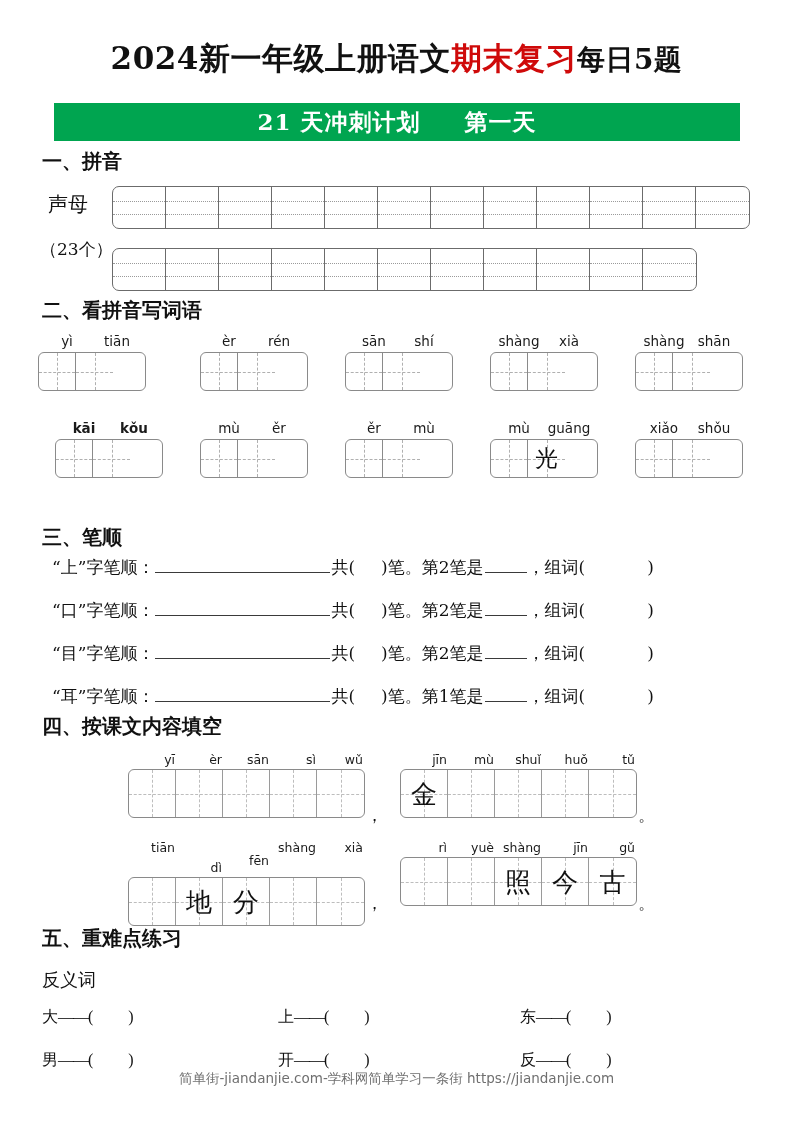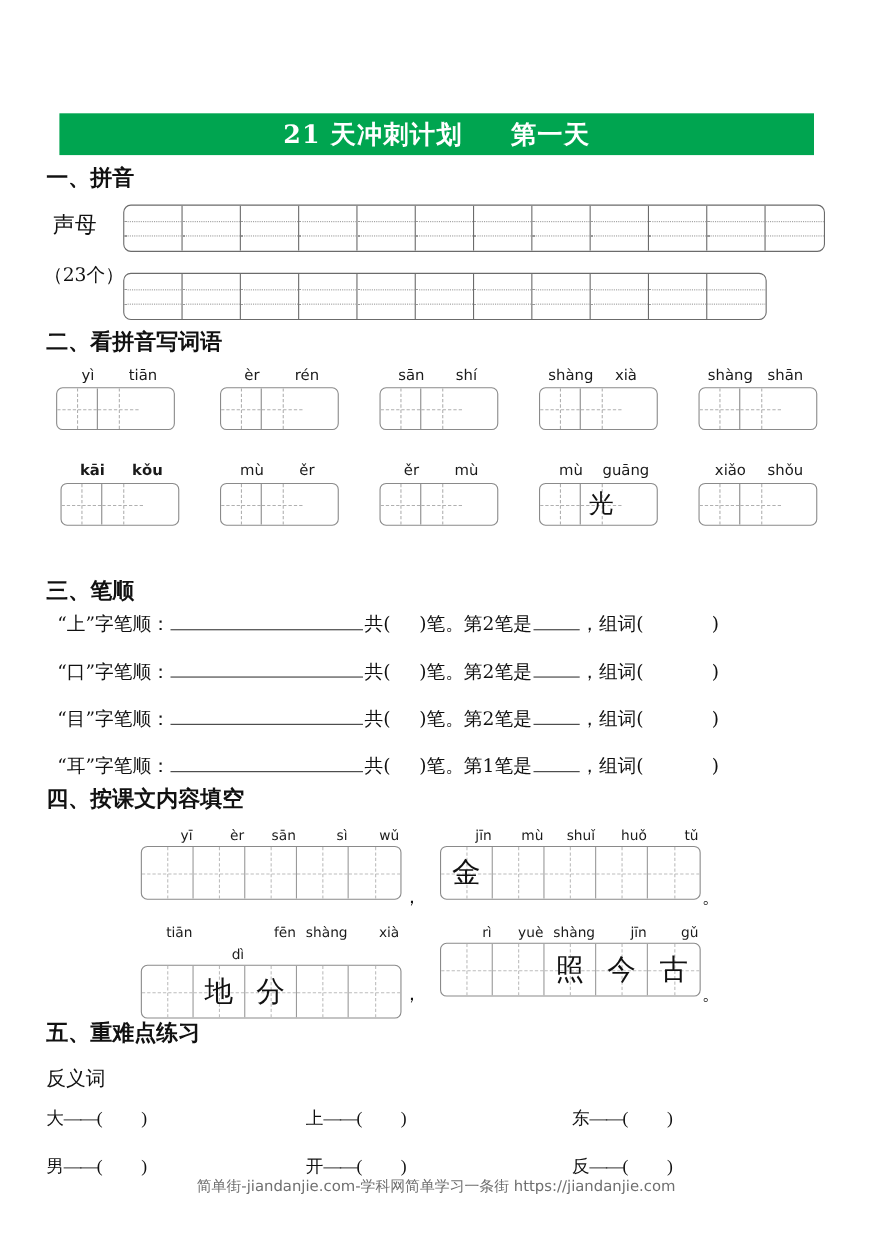--- a/index.html
+++ b/index.html
@@ -142,20 +142,23 @@
     position:absolute;left:0;top:1070px;width:793px;text-align:center;
     font-family:"DejaVu Sans", sans-serif;
     font-size:13.5px;color:#6f6f6f;white-space:nowrap;
   }
 </style>
 </head>
 <body>
 
 <div class="page">
 
+  <div class="title">
+    <span>2024</span><span>新一年级上册语文</span><span class="red">期末复习</span><span class="tail">每日5题</span>
+  </div>
 
   <div class="banner">
     <span>21 天冲刺计划</span>
     <span class="gap"></span>
     <span>第一天</span>
   </div>
 
   <div class="sec-h" style="top:148px;">一、拼音</div>
   <div class="label-shengmu">声母</div>
   <div class="label-23">（23个）</div>
@@ -183,21 +186,21 @@
       <div class="pycell"></div>
       <div class="pycell"></div>
       <div class="pycell"></div>
       <div class="pycell"></div>
       <div class="pycell"></div>
       <div class="pycell"></div>
     </div>
 
   <div class="sec-h" style="top:297px;">二、看拼音写词语</div>
   <div id="words-wrap">
-      <div class="wordgroup" style="left: 51px; top: 333px;">
+      <div class="wordgroup" style="left: 38px; top: 333px;">
         <div class="wordpy" style="width: 100px;">
           <span>yì</span>
           <span>tiān</span>
         </div>
         <div class="tzg">
           <div class="tz">
             <span class="ch"></span>
           </div>
           <div class="tz">
             <span class="ch"></span>
@@ -441,21 +444,21 @@
           <div class="sc" style="width: 47px;">
             <span class="ch"></span>
           </div>
         </div>
       </div>
       <div class="punct" style="left: 638px; top: 804px;">。</div>
       <div class="sentgroup" style="left: 128px; top: 840px;">
         <div class="sentpy">
           <span style="width: 47px;">tiān</span>
           <span style="width: 47px; margin-top: 20px;">dì</span>
-          <span style="width: 47px;">fēn</span>
+          <span style="width: 47px; margin-top: 13px;">fēn</span>
           <span style="width: 47px;">shàng</span>
           <span style="width: 47px;">xià</span>
         </div>
         <div class="sentgrid">
           <div class="sc" style="width: 47px;">
             <span class="ch"></span>
           </div>
           <div class="sc" style="width: 47px;">
             <span class="ch">地</span>
           </div>

